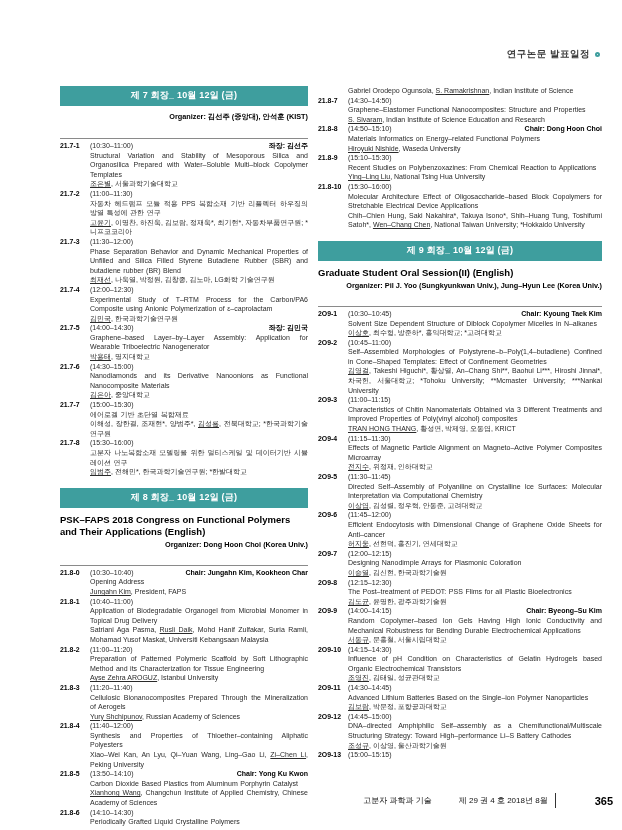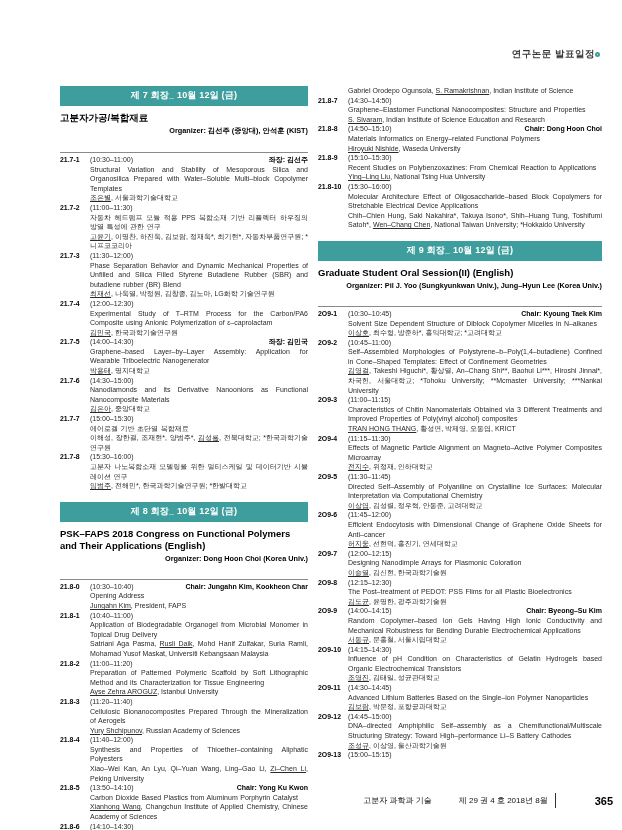--- a/index.html
+++ b/index.html
@@ -5,21 +5,21 @@
   :root { --teal: #3E9E9E; --ink: #1c1c1c; --ink2: #2a2a2a; }
   * { margin: 0; padding: 0; box-sizing: border-box; }
   html, body { background: #fff; }
   body {
     width: 622px; height: 830px; position: relative; overflow: hidden;
     font-family: "Liberation Sans", "DejaVu Sans", sans-serif;
     color: var(--ink);
   }
   .page-header {
     position: absolute; top: 48px; left: 60px; right: 22px;
-    display: flex; justify-content: flex-end; align-items: center; 
+    display: flex; justify-content: flex-end; align-items: center; gap: 5px;
   }
   .page-header .htitle { font-size: 9.5px; font-weight: bold; color: #3a3a3a; letter-spacing: 0.5px; }
   .donut {
     width: 5px; height: 5px; border: 2.6px solid var(--teal); border-radius: 50%;
     display: inline-block; background: #fff;
   }
   .cols {
     position: absolute; top: 86px; left: 60px;
     display: flex; gap: 10px; align-items: flex-start;
   }
@@ -67,21 +67,20 @@
 <body>
 
 <div class="page-header">
   <span class="htitle">연구논문 발표일정</span>
   <span class="donut"></span>
 </div>
 
 <div class="cols">
   <div class="col col-left">
       <div class="banner">제 7 회장_ 10월 12일 (금)</div>
-      <div class="stitle">고분자가공/복합재료</div>
       <div class="org">Organizer: 김선주 (중앙대), 안석훈 (KIST)</div>
       <div class="item">
         <div class="no">21.7-1</div>
         <div class="content">
           <div class="head">
             <span class="time">(10:30–11:00)</span>
             <span class="chair">좌장: 김선주</span>
           </div>
           <div class="title">Structural Variation and Stability of Mesoporous Silica and Organosilica Prepared with Water–Soluble Multi–block Copolymer Templates</div>
           <div class="authors"><span class="speaker">조은별</span><span>, 서울과학기술대학교</span></div>

